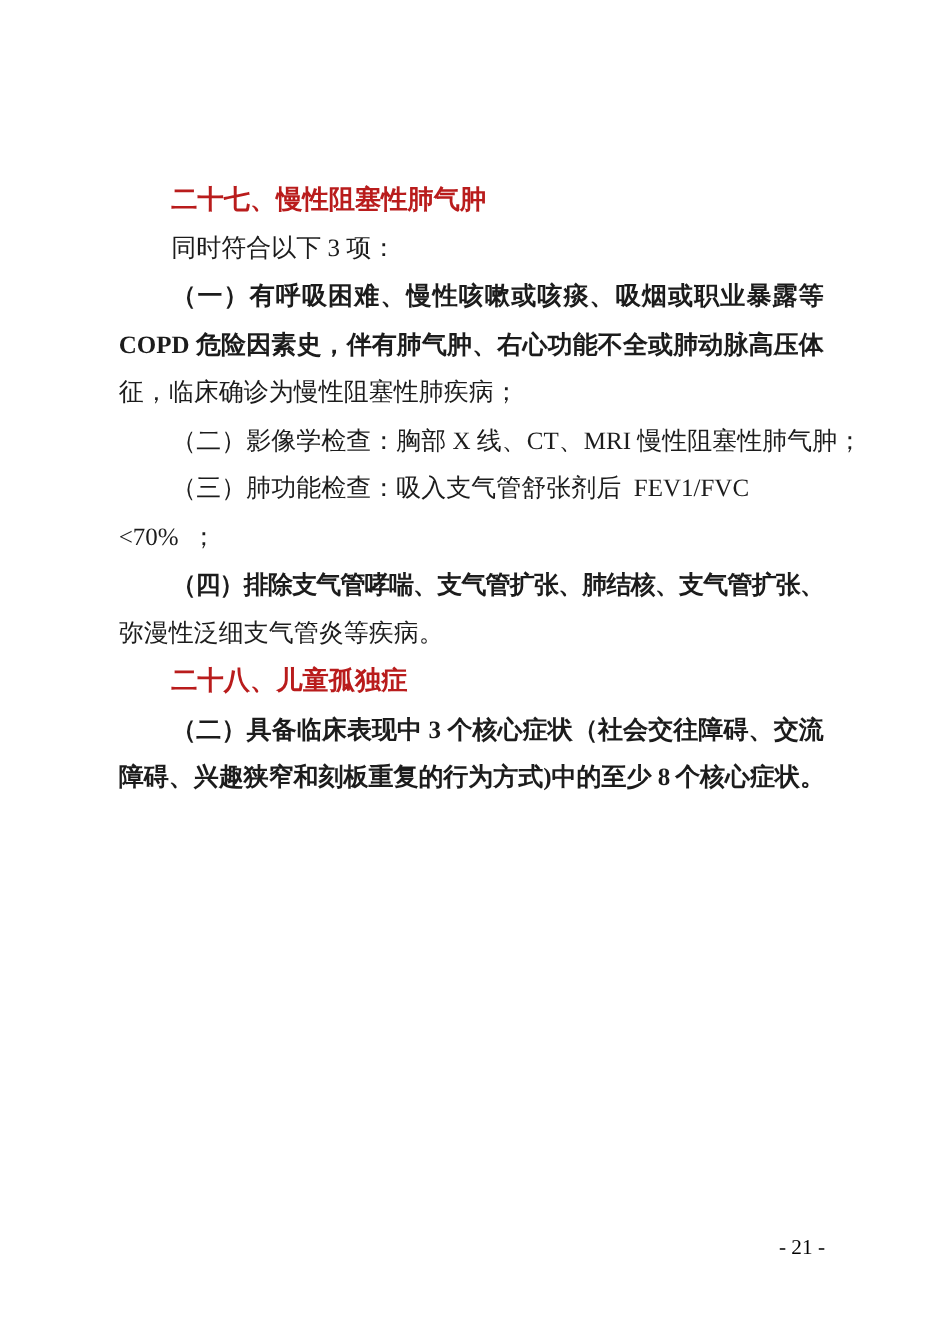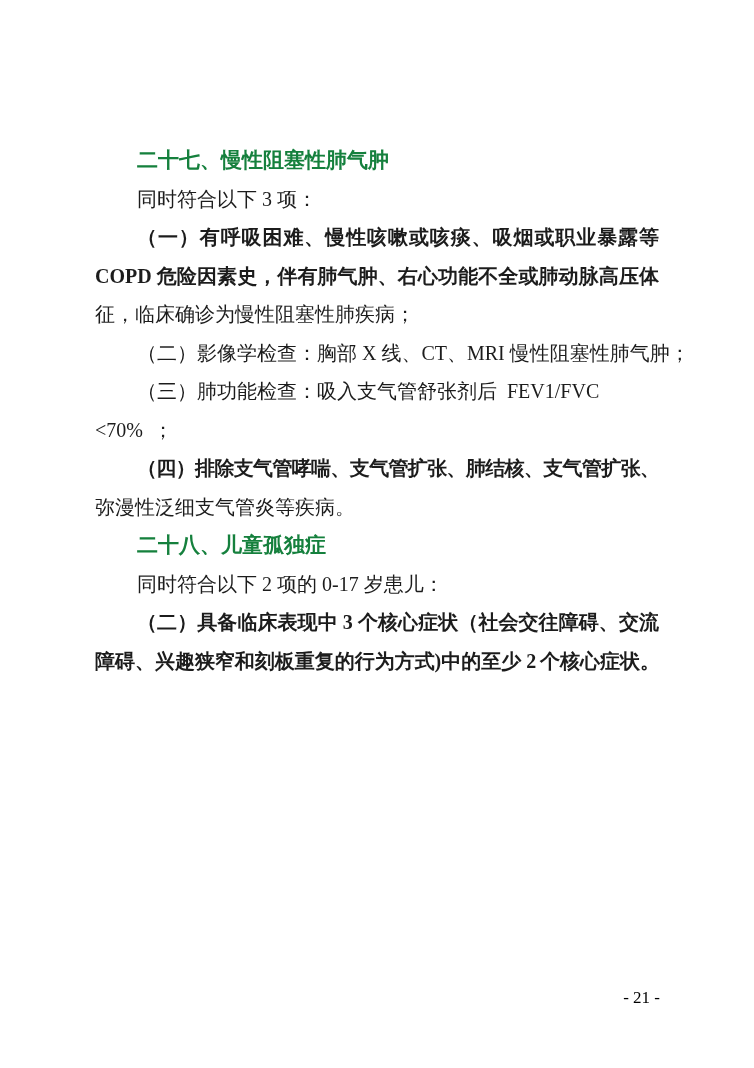--- a/index.html
+++ b/index.html
@@ -37,21 +37,21 @@
   .line.ind {
     padding-left: 42px;      
   }
   .line.sq {
     letter-spacing: -1px;    
   }
   .line.hd {
     font-family: "Liberation Sans", "DejaVu Sans", sans-serif;
     font-weight: bold;
     font-size: 21px;
-    color: #15803d;
+    color: #b91c1c;
   }
   .pagenum {
     position: absolute;
     top: 988px;
     right: 94px;
     font-size: 17px;
     line-height: 20px;
     color: #000000;
     font-family: "Liberation Serif", "DejaVu Serif", serif;
   }
@@ -77,23 +77,22 @@
     <div class="line ind">（三）肺功能检查：吸入支气管舒张剂后  FEV1/FVC</div>
 
     <div class="line">&lt;70%  ；</div>
 
     <div class="line ind fill sq">（四）排除支气管哮喘、支气管扩张、肺结核、支气管扩张、</div>
 
     <div class="line">弥漫性泛细支气管炎等疾病。</div>
 
     <div class="line hd ind">二十八、儿童孤独症</div>
 
-    <div class="line ind">同时符合以下 2 项的 0-17 岁患儿：</div>
 
 
     <div class="line ind fill">（二）具备临床表现中 3 个核心症状（社会交往障碍、交流</div>
 
-    <div class="line fill sq">障碍、兴趣狭窄和刻板重复的行为方式)中的至少 2 个核心症状。</div>
+    <div class="line fill sq">障碍、兴趣狭窄和刻板重复的行为方式)中的至少 8 个核心症状。</div>
 
   </div>
 
   <div class="pagenum">- 21 -</div>
 </div>
 
 </body></html>

